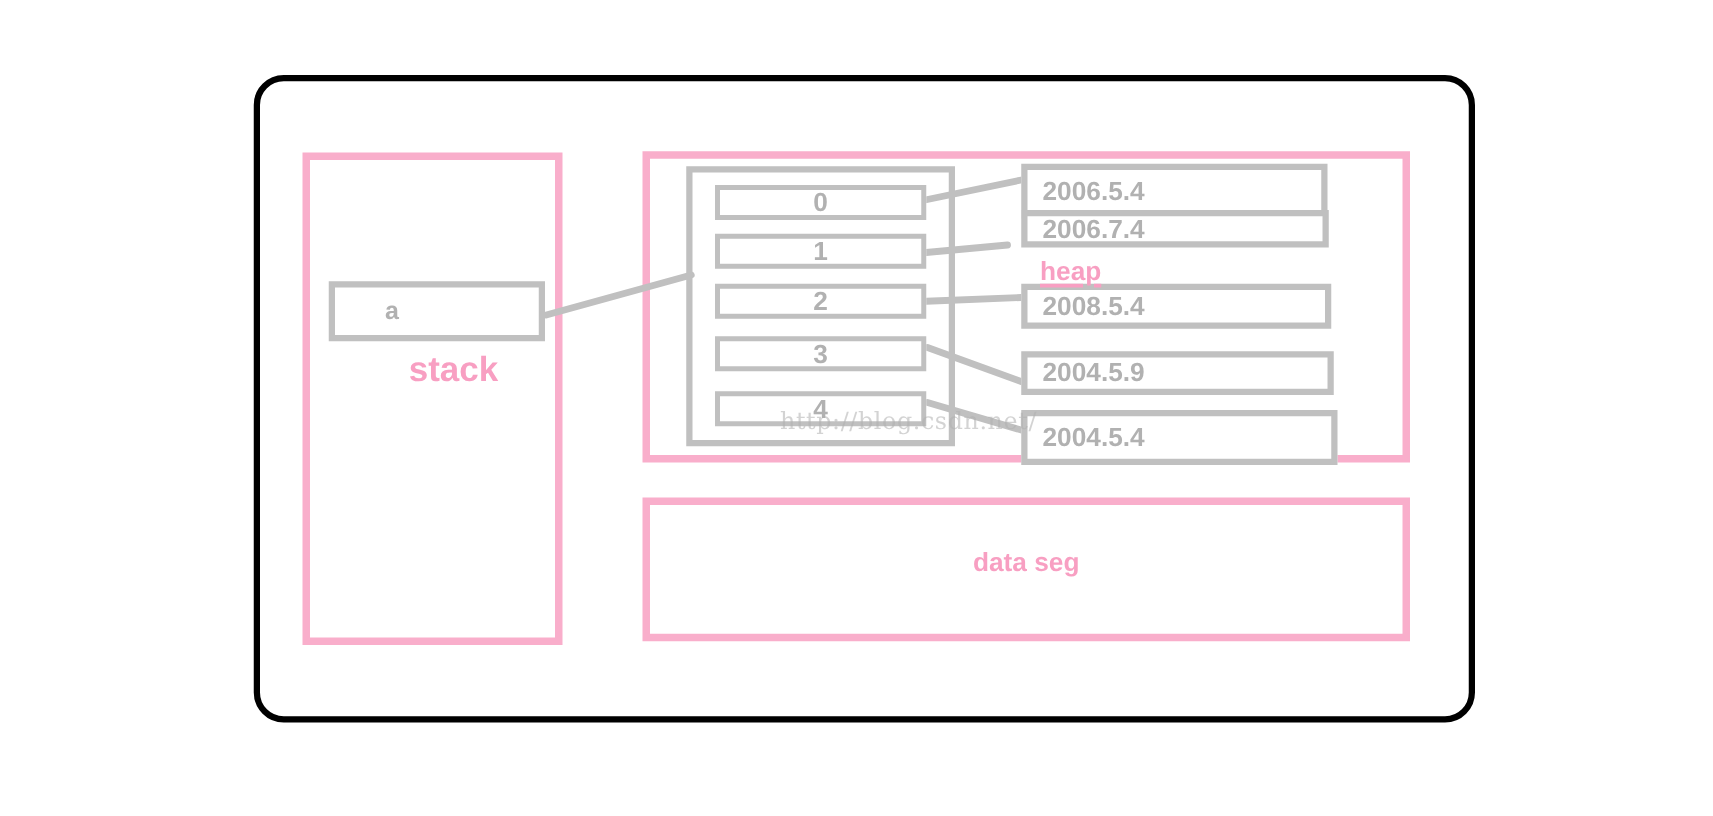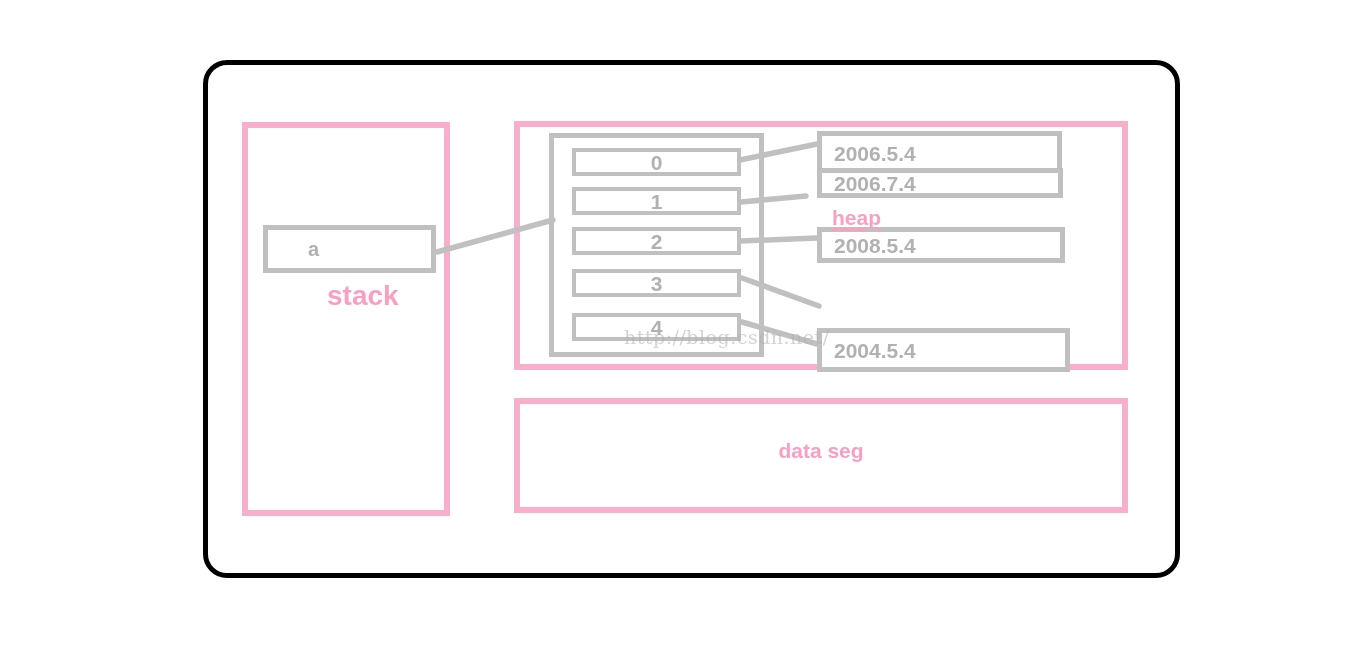--- a/index.html
+++ b/index.html
@@ -143,20 +143,23 @@
 
   <div class="abs value-box value-0">
       <span>2006.5.4</span>
     </div>
   <div class="abs value-box value-1">
       <span>2006.7.4</span>
     </div>
   <div class="abs value-box value-2">
       <span>2008.5.4</span>
     </div>
+  <div class="abs value-box value-3">
+      <span>2004.5.9</span>
+    </div>
   <div class="abs value-box value-4">
       <span>2004.5.4</span>
     </div>
 
   <div class="abs heap-label">heap</div>
 
   <div class="abs dataseg-region">
     <span class="dataseg-label">data seg</span>
   </div>
 

